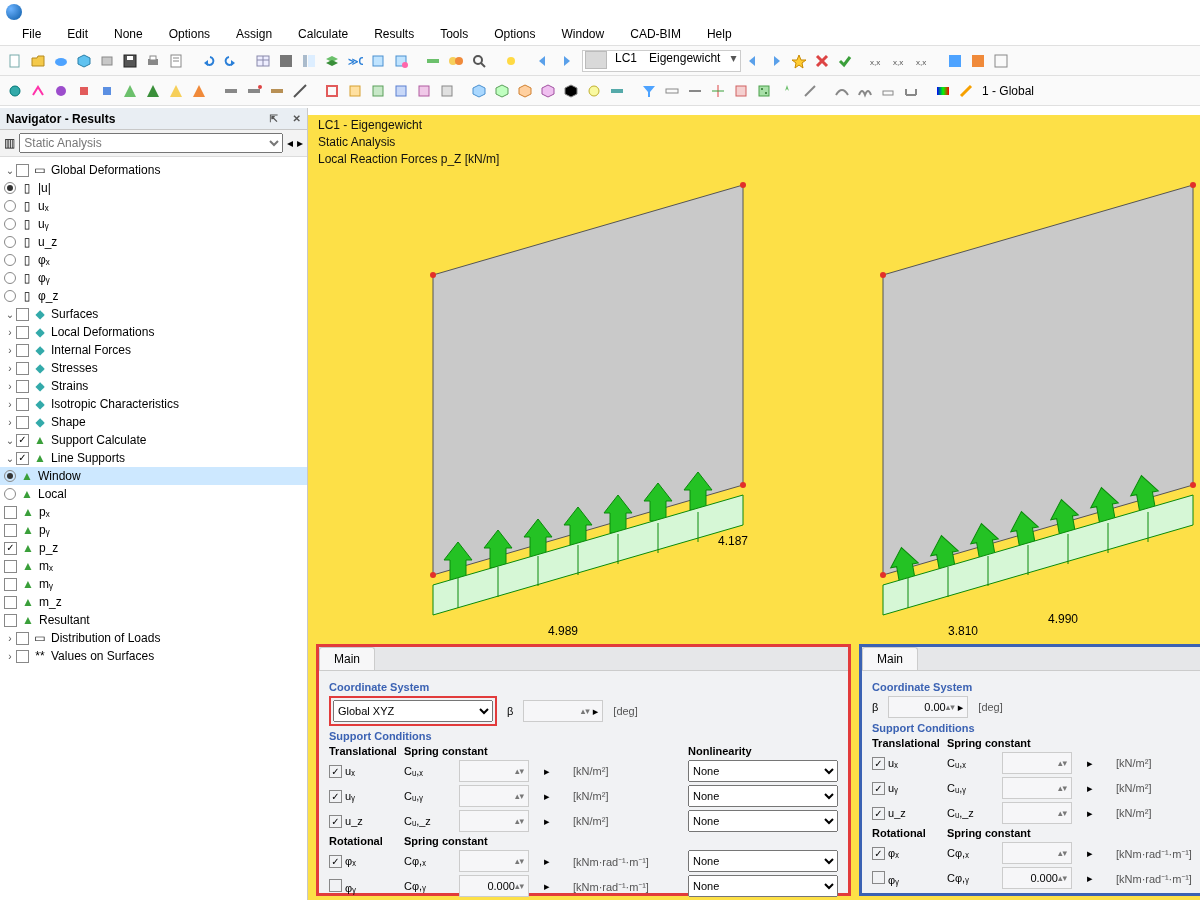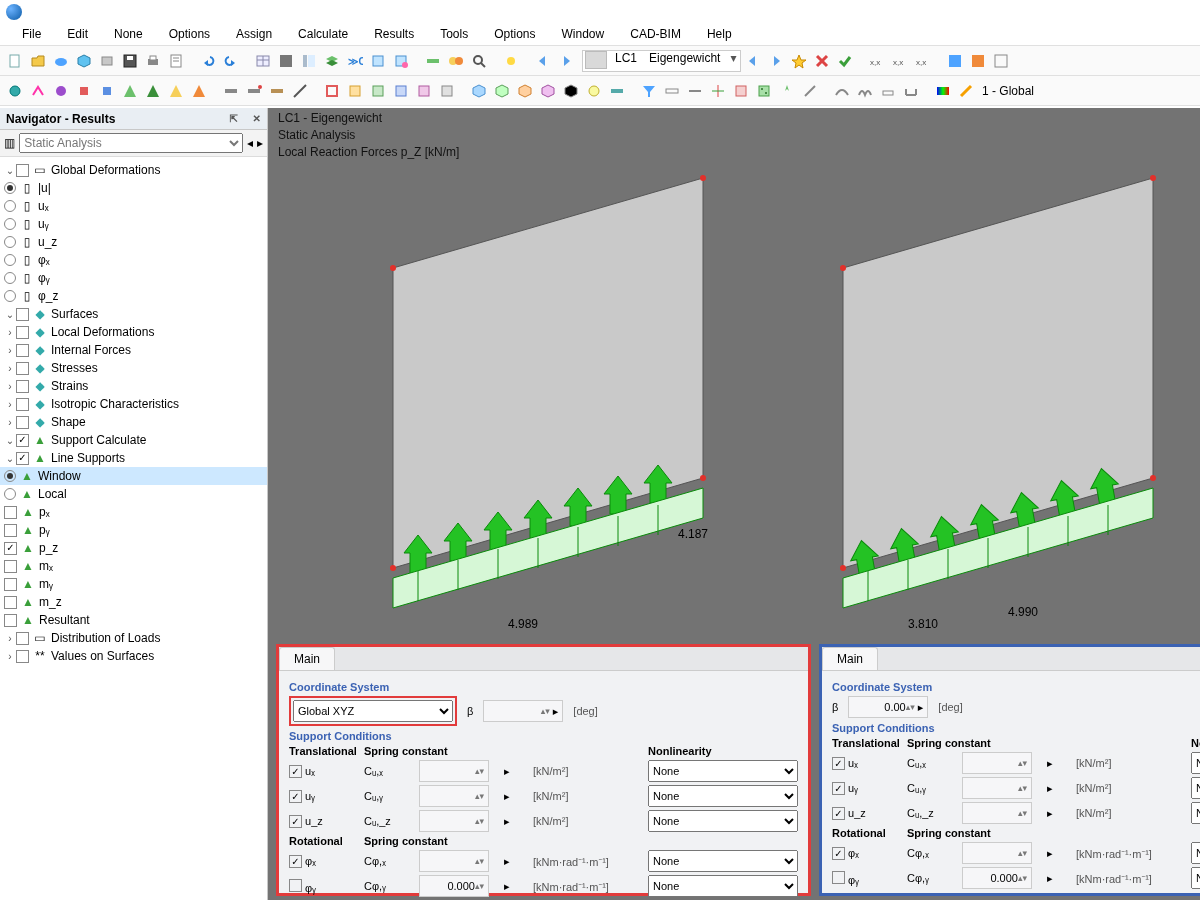--- a/index.html
+++ b/index.html
@@ -16,37 +16,37 @@
 .toolbar .tbtn.sep { width: 8px; }
 .toolbar .tbtn svg { width: 16px; height: 16px; }
 .lc-box { display: inline-flex; height: 22px; border: 1px solid #ccc; background: #fff; margin-left: 4px; }
 .lc-box .swatch { width: 22px; height: 18px; background: #d9d9d9; margin: 0 2px; border: 1px solid #bbb; }
 .lc-box .lbl { padding: 0 6px; }
 .lc-box .desc { padding: 0 6px; }
 .lc-box .dd { padding: 0 4px; color: #555; }
 
 .main { position: absolute; top: 108px; left: 0; right: 0; bottom: 0; display: flex; }
 
-.sidebar { width: 268px; border-right: 1px solid #c8c8c8; display: flex; flex-direction: column; justify-content: center; }
+.sidebar { width: 308px; border-right: 1px solid #c8c8c8; display: flex; flex-direction: column; justify-content: center; }
 .sidebar-head { height: 22px; background: #e9eef3; border-bottom: 1px solid #c8c8c8; padding: 0 6px; font-weight: bold; display: flex; align-items: center; justify-content: space-between; }
 .sidebar-head .winbtns { display: flex; gap: 6px; font-size: 10px; color: #555; }
 .filterbar { padding: 3px 4px; background: #f3f3f3; border-bottom: 1px solid #dcdcdc; display: flex; align-items: center; gap: 4px; }
 .filterbar select { flex: 1; height: 20px; font-size: 12px; color: #777; }
 .navtree { flex: 1; overflow: auto; padding: 4px 0; }
 .navtree .row { display: flex; align-items: center; height: 18px; padding-left: 4px; cursor: default; white-space: nowrap; }
 .navtree .row.selected { background: #cde8ff; }
 .navtree .tw { width: 12px; font-size: 10px; color: #555; text-align: center; }
 .navtree .cb { width: 13px; height: 13px; border: 1px solid #888; margin-right: 3px; display: inline-flex; align-items: center; justify-content: center; font-size: 10px; line-height: 1; }
 .navtree .cb.c::after { content: "✓"; }
 .navtree .rb { width: 12px; height: 12px; border: 1px solid #888; border-radius: 50%; margin-right: 3px; display: inline-flex; align-items: center; justify-content: center; }
 .navtree .rb.c::after { content: ""; width: 6px; height: 6px; background: #333; border-radius: 50%; display: block; }
 .navtree .ico { width: 16px; height: 16px; margin-right: 3px; display: inline-flex; align-items: center; justify-content: center; }
 .navtree .lbl { flex: 1; } .i2 { padding-left: 32px; } .i3 { padding-left: 48px; }
 
-.viewport { flex: 1; position: relative; background: #737373; }
+.viewport { flex: 1; position: relative; background: #fde047; margin-top: 7px; }
 .vp-labels { position: absolute; left: 10px; top: 2px; font-size: 12px; color: #111; }
 .vp-labels div { line-height: 1.4; }
 
 .isopanel { position: absolute; }
 .isopanel svg { overflow: visible; }
 
 .panels { position: absolute; left: 0; right: 0; bottom: 0; height: 260px; display: flex; gap: 8px; padding: 4px 8px; }
 .panel { flex: 1; border: 3px solid; background: #f1f2f4; display: flex; flex-direction: column; }
 .panel.red { border-color: #e23b3b; }
 .panel.blue { border-color: #3b62b3; }

